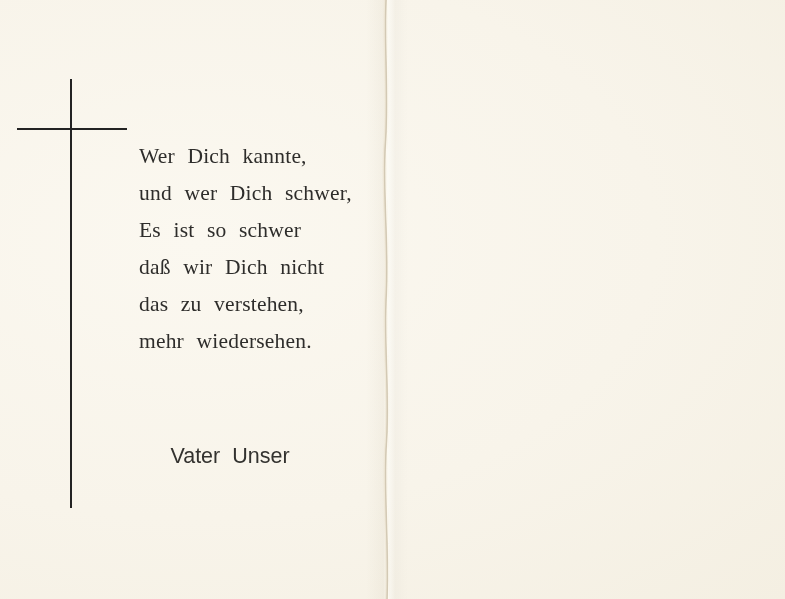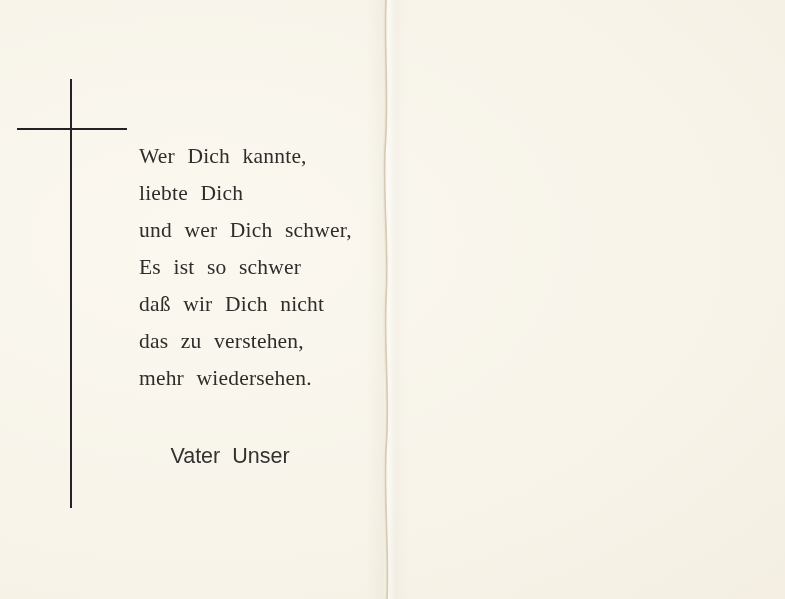--- a/index.html
+++ b/index.html
@@ -43,21 +43,20 @@
 <div class="scan">
 
   <div class="page left">
     <div>
       <div class="cross-v"></div>
       <div class="cross-h"></div>
     </div>
 
     <div class="poem">
       <div>Wer Dich kannte,</div>
-      <div>liebte Dich</div>
       <div>und wer Dich schwer,</div>
       <div>Es ist so schwer</div>
       <div>daß wir Dich nicht</div>
       <div>das zu verstehen,</div>
       <div>mehr wiedersehen.</div>
     </div>
 
     <div class="prayers">
       <div>Vater Unser</div>
     </div>

